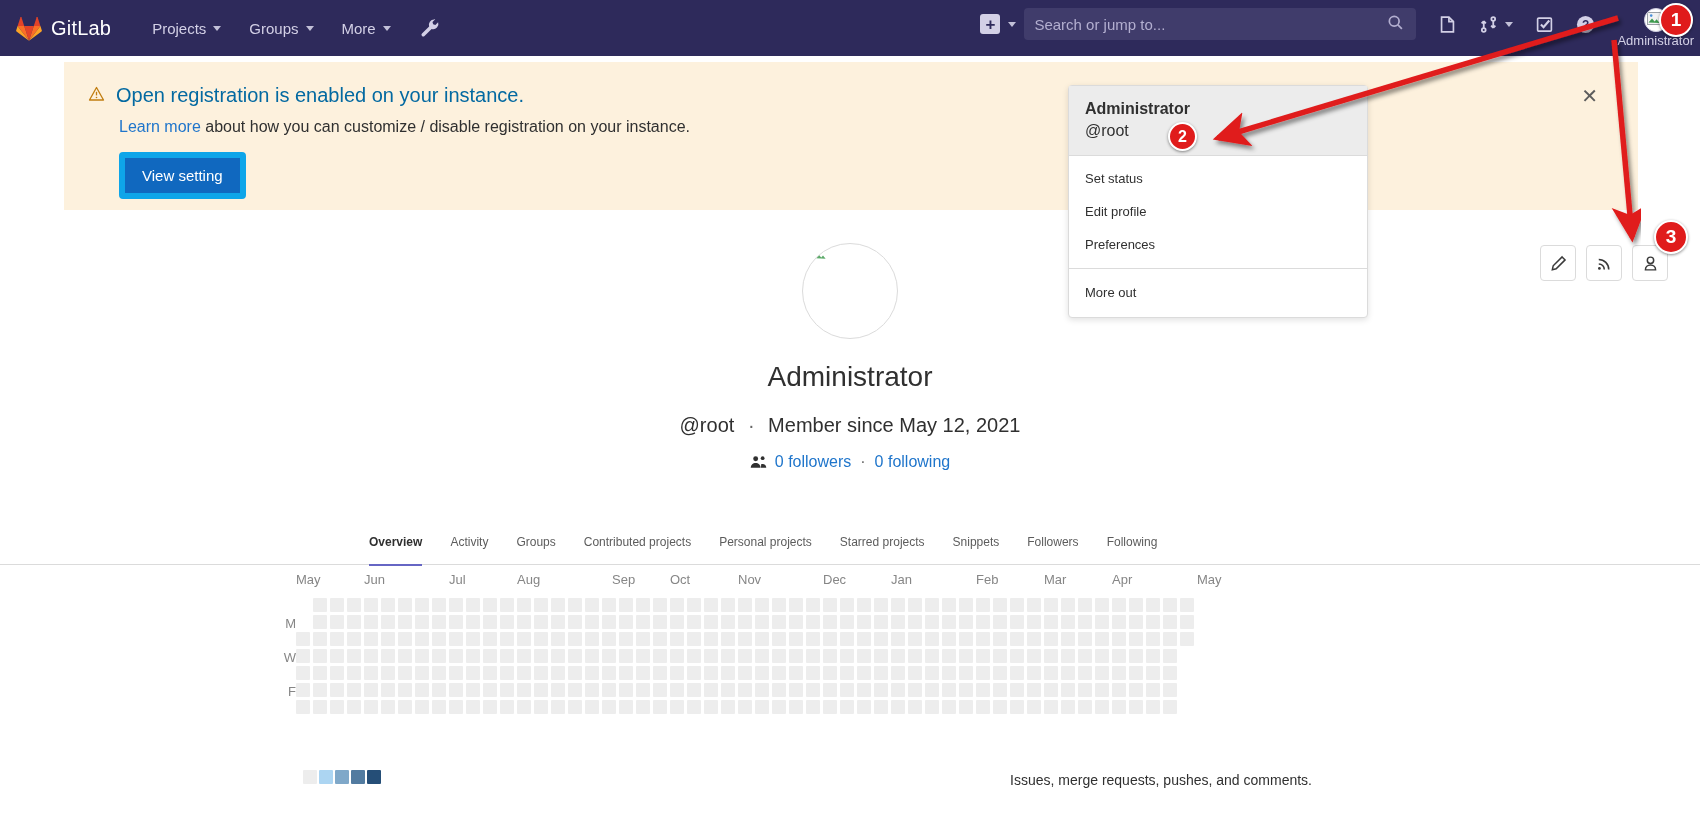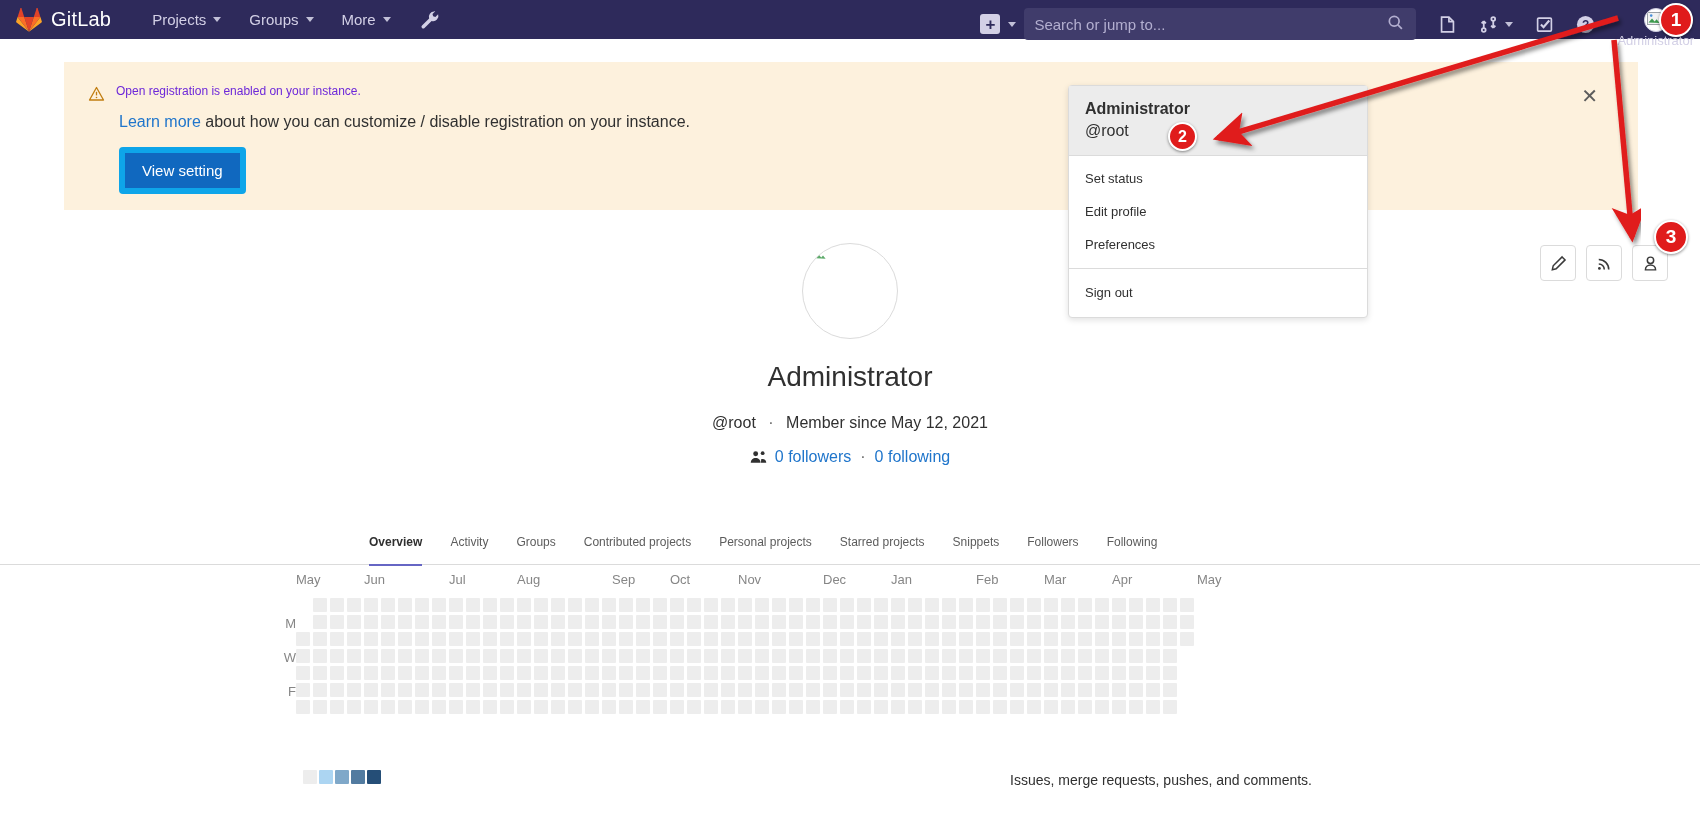--- a/index.html
+++ b/index.html
@@ -5,21 +5,21 @@
   * { box-sizing: border-box; margin: 0; padding: 0; }
   html, body {
     width: 1700px; height: 830px;
     font-family: "Liberation Sans", sans-serif;
     background: #fff; overflow: hidden;
   }
   #root { position: relative; width: 1700px; height: 830px; background: #fff; }
 
   
   .navbar {
-    position: absolute; top: 0; left: 0; width: 1700px; height: 39px;
+    position: absolute; top: 0; left: 0; width: 1700px; height: 56px;
     background: #2e2a5b; display: flex; align-items: center; z-index: 30;
   }
   .nav-logo { display: flex; align-items: center; margin-left: 16px; }
   .tanuki { width: 26px; height: 25px; margin-right: 9px; }
   .brand {
     color: #fff; font-size: 20px; letter-spacing: .2px; font-weight: 400;
   }
   .nav-links { display: flex; align-items: center; margin-left: 30px; }
   .nav-link {
     color: #d3d0e6; font-size: 15px; padding: 6px 11px; margin-right: 6px;
@@ -76,21 +76,21 @@
   }
 
   
   .banner {
     position: absolute; left: 64px; top: 62px; width: 1574px; height: 148px;
     background: #fdf1dd; z-index: 10;
   }
   .banner-inner { padding: 22px 0 0 24px; }
   .banner-row1 { display: flex; align-items: flex-start; }
   .warn-tri { margin-right: 11px; margin-top: 2px; }
-  .banner-title { font-size: 12px; color: #6d28d9; text-align: center; }
+  .banner-title { font-size: 20px; color: #0369a1; text-align: center; }
   .banner-row2 { margin-left: 31px; margin-top: 11px; font-size: 16px; color: #303030; }
   .banner-link { color: #1f75cb; cursor: pointer; }
   .btn-view {
     margin-left: 31px; margin-top: 16px;
     background: #1068bf; color: #fff; border: 6px solid #0ea5e9;
     border-radius: 4px; padding: 9px 17px; font-size: 15px; cursor: pointer;
     display: inline-block;
   }
   .banner-close {
     position: absolute; right: 40px; top: 24px; font-size: 20px;
@@ -120,21 +120,21 @@
     width: 96px; height: 96px; border-radius: 50%;
     border: 1px solid #dbdbdb; margin: 28px auto 0 auto;
     background: #fff; position: relative; overflow: hidden;
   }
   .avatar-big .bi { position: absolute; left: 12px; top: 6px; }
   .prof-name {
     text-align: center; font-size: 28px; color: #303030; margin-top: 22px;
     font-weight: 400;
   }
   .prof-meta {
-    text-align: center; font-size: 16px; color: #303030; margin-top: 21px;
+    text-align: center; font-size: 20px; color: #303030; margin-top: 21px;
   }
   .prof-meta .dot { margin: 0 8px; color: #666; }
   .prof-social {
     text-align: center; font-size: 16px; margin-top: 16px; color: #1f75cb;
     display: flex; align-items: center; justify-content: center; gap: 0;
   }
   .people-icon { margin-right: 8px; color: #303030; display:inline-flex; }
   .soc-link { color: #1f75cb; cursor: pointer; }
   .soc-dot { margin: 0 9px; color: #666; }
 
@@ -324,21 +324,21 @@
   <div class="dropdown">
     <div class="dd-header">
       <div class="dd-name">Administrator</div>
       <div class="dd-user">@root</div>
     </div>
     <div style="padding:6px 0 2px 0;">
       <div class="dd-item">Set status</div>
       <div class="dd-item">Edit profile</div>
       <div class="dd-item">Preferences</div>
       <div class="dd-sep"></div>
-      <div class="dd-item" style="margin-bottom:6px;">Sign out</div>
+      <div class="dd-item" style="margin-bottom:6px;">More out</div>
     </div>
   </div>
 
   <div class="profile">
     <div class="avatar-big">
       <svg class="bi" width="16" height="14" viewBox="0 0 18 16">
         <path d="M1 9.5L4.5 5.6l2.5 2.9 2-2.1 3 3.6z" fill="#3f9b4f" opacity=".85"></path>
         <circle cx="3.8" cy="3.2" r="1.2" fill="#4a90d9" opacity=".85"></circle>
       </svg>
     </div>

